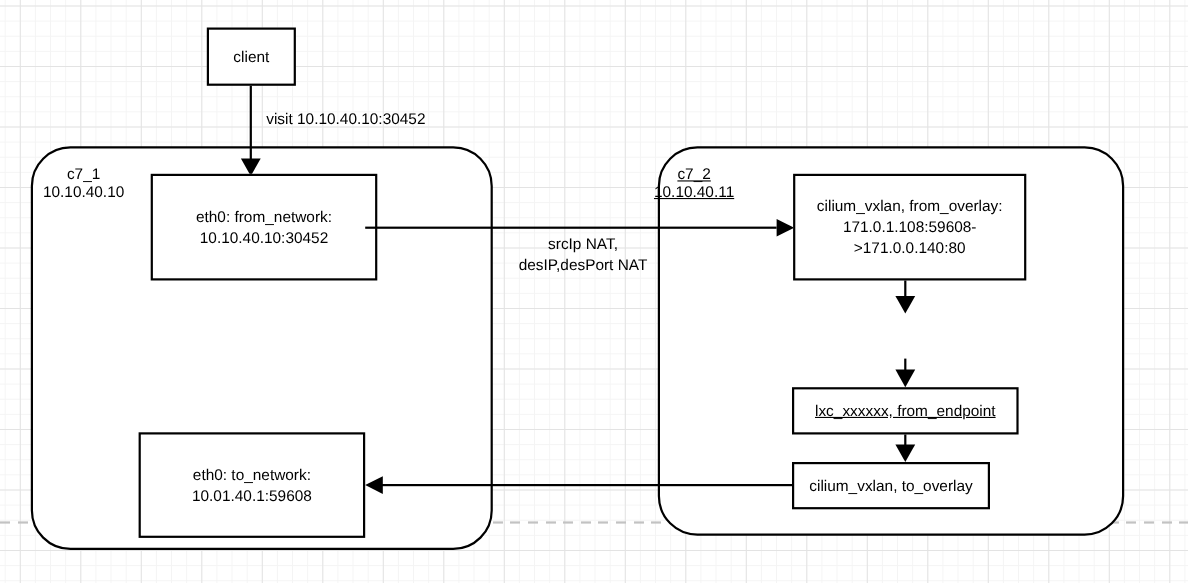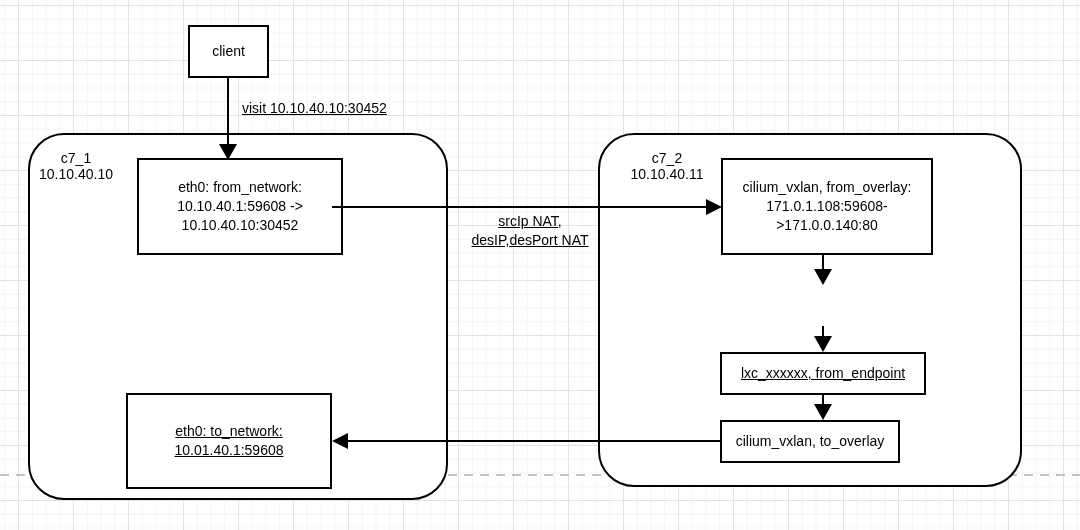--- a/index.html
+++ b/index.html
@@ -26,42 +26,42 @@
   .container{
     position:absolute;z-index:2;background:#ffffff;
     border:2px solid #000;border-radius:36px;box-sizing:border-box;
   }
   .c1{left:28px;top:133px;width:420px;height:367px;}
   .c2{left:598px;top:133px;width:424px;height:354px;}
   .ctr-label{
     position:absolute;z-index:3;text-align:center;font-size:14px;line-height:16px;
   }
   .c1l{left:30px;top:150px;width:92px;}
-  .c2l{left:620px;top:150px;width:94px;}
+  .c2l{left:584px;top:150px;width:94px;text-decoration:underline;}
   .shape{
     position:absolute;z-index:3;background:#ffffff;border:2px solid #000;
     box-sizing:border-box;display:flex;flex-direction:column;
     align-items:center;justify-content:center;
     font-size:14px;line-height:19px;text-align:center;
   }
   .client{left:188px;top:25px;width:81px;height:53px;}
   .from-network{left:137px;top:158px;width:206px;height:97px;}
-  .to-network{left:126px;top:393px;width:206px;height:96px;text-decoration:underline;}
+  .to-network{left:126px;top:393px;width:206px;height:96px;}
   .from-overlay{left:721px;top:158px;width:212px;height:97px;}
   .to-endpoint{left:720px;top:284px;width:206px;height:42px;}
   .from-endpoint{left:720px;top:352px;width:206px;height:43px;text-decoration:underline;}
   .to-overlay{left:720px;top:420px;width:180px;height:43px;}
   .vline,.hline{position:absolute;z-index:3;background:#000;}
   .vline{width:2px;}
   .hline{height:2px;}
   .ah{position:absolute;z-index:3;width:0;height:0;}
   .ah-down{border-left:9px solid transparent;border-right:9px solid transparent;border-top:16px solid #000;}
   .ah-right{border-top:8px solid transparent;border-bottom:8px solid transparent;border-left:16px solid #000;}
   .ah-left{border-top:8px solid transparent;border-bottom:8px solid transparent;border-right:16px solid #000;}
-  .flow-label{position:absolute;z-index:3;font-size:14px;line-height:19px;text-decoration:underline;}
+  .flow-label{position:absolute;z-index:3;font-size:14px;line-height:19px;}
   .visit{left:242px;top:99px;white-space:nowrap;}
   .nat{left:448px;top:212px;width:164px;text-align:center;}
 </style>
 </head>
 <body>
 
 <div class="canvas">
 
   <div class="dashed"></div>
 
@@ -80,21 +80,20 @@
   <div class="shape client">
     <div>client</div>
   </div>
 
   <div class="vline" style="left:227px;top:78px;height:68px;"></div>
   <div class="ah ah-down" style="left:219px;top:144px;"></div>
   <div class="flow-label visit">visit 10.10.40.10:30452</div>
 
   <div class="shape from-network">
     <div>eth0: from_network:</div>
-    <div>10.10.40.1:59608 -&gt;</div>
     <div>10.10.40.10:30452</div>
   </div>
   <div class="shape to-network">
     <div>eth0: to_network:</div>
     <div>10.01.40.1:59608</div>
   </div>
 
   <div class="hline" style="left:332px;top:206px;width:374px;"></div>
   <div class="ah ah-right" style="left:706px;top:199px;"></div>
   <div class="flow-label nat">

